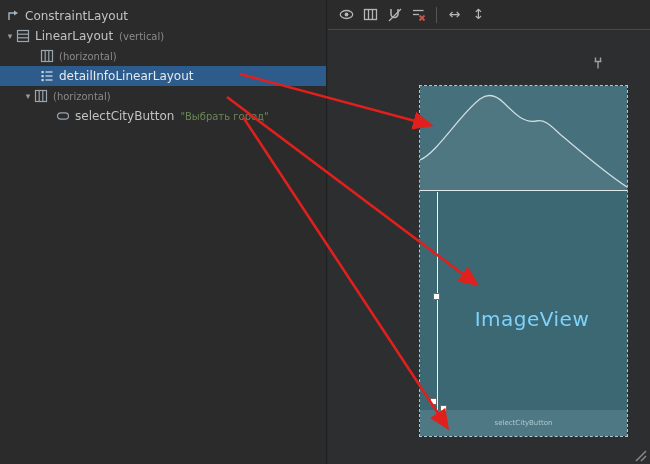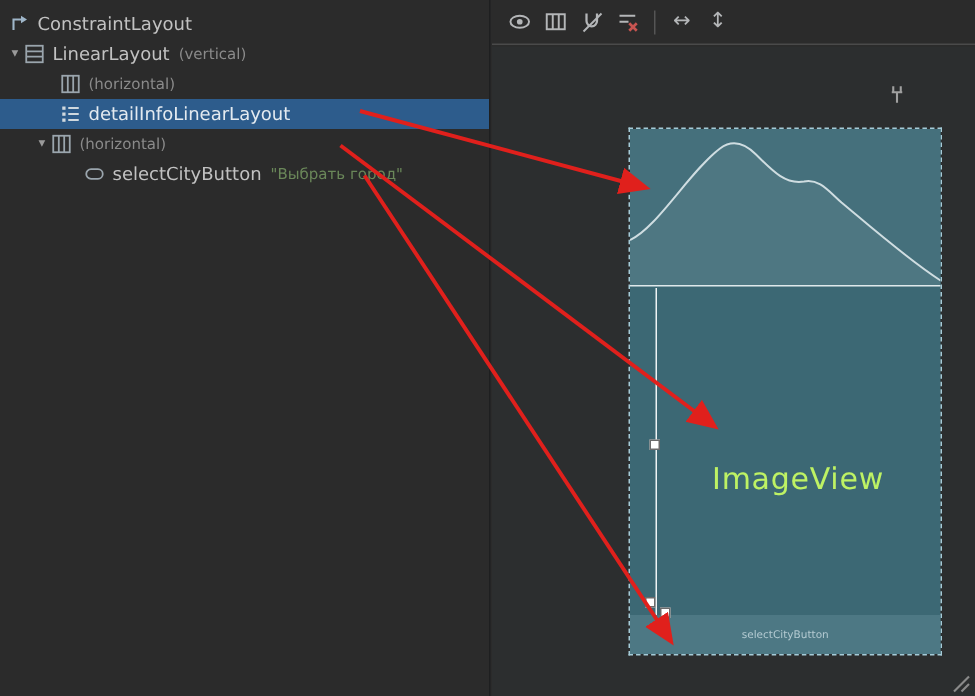--- a/index.html
+++ b/index.html
@@ -53,21 +53,21 @@
     position:absolute;left:0;top:106px;width:207px;height:218px;
   }
   .vline{
     position:absolute;left:17px;top:106px;width:1px;height:218px;
     background:#eef3f4;
   }
   .imageview-label{
     position:absolute;left:17px;top:106px;width:190px;height:218px;
     display:flex;align-items:center;justify-content:center;
     padding-top:35px;box-sizing:border-box;
-    font-size:20px;color:#bef264;letter-spacing:0.5px;
+    font-size:20px;color:#7dd3fc;letter-spacing:0.5px;
   }
   .bottom-bar{
     position:absolute;left:0;top:324px;width:207px;height:26px;
     background:#4d7884;display:flex;align-items:center;justify-content:center;
     font-size:7px;color:#b3cad1;
   }
   .handle{
     position:absolute;width:7px;height:7px;background:#ffffff;
     border:1px solid #6b6b6b;box-sizing:border-box;
   }

